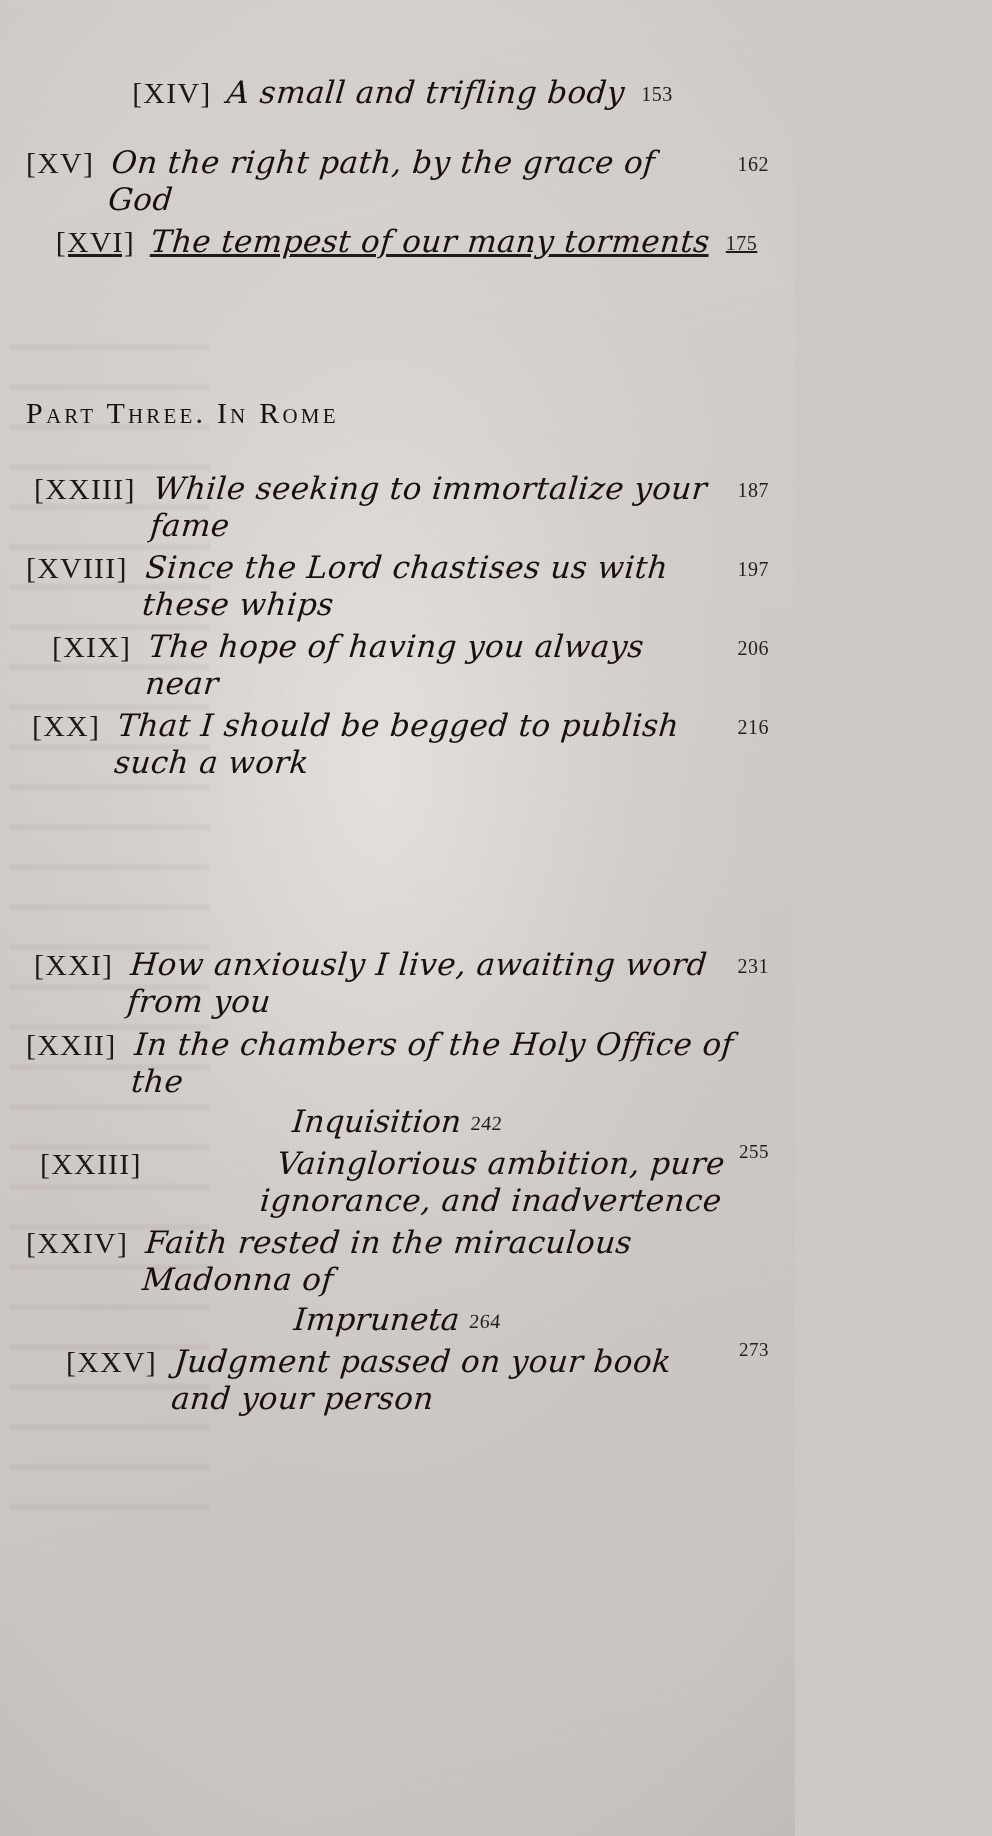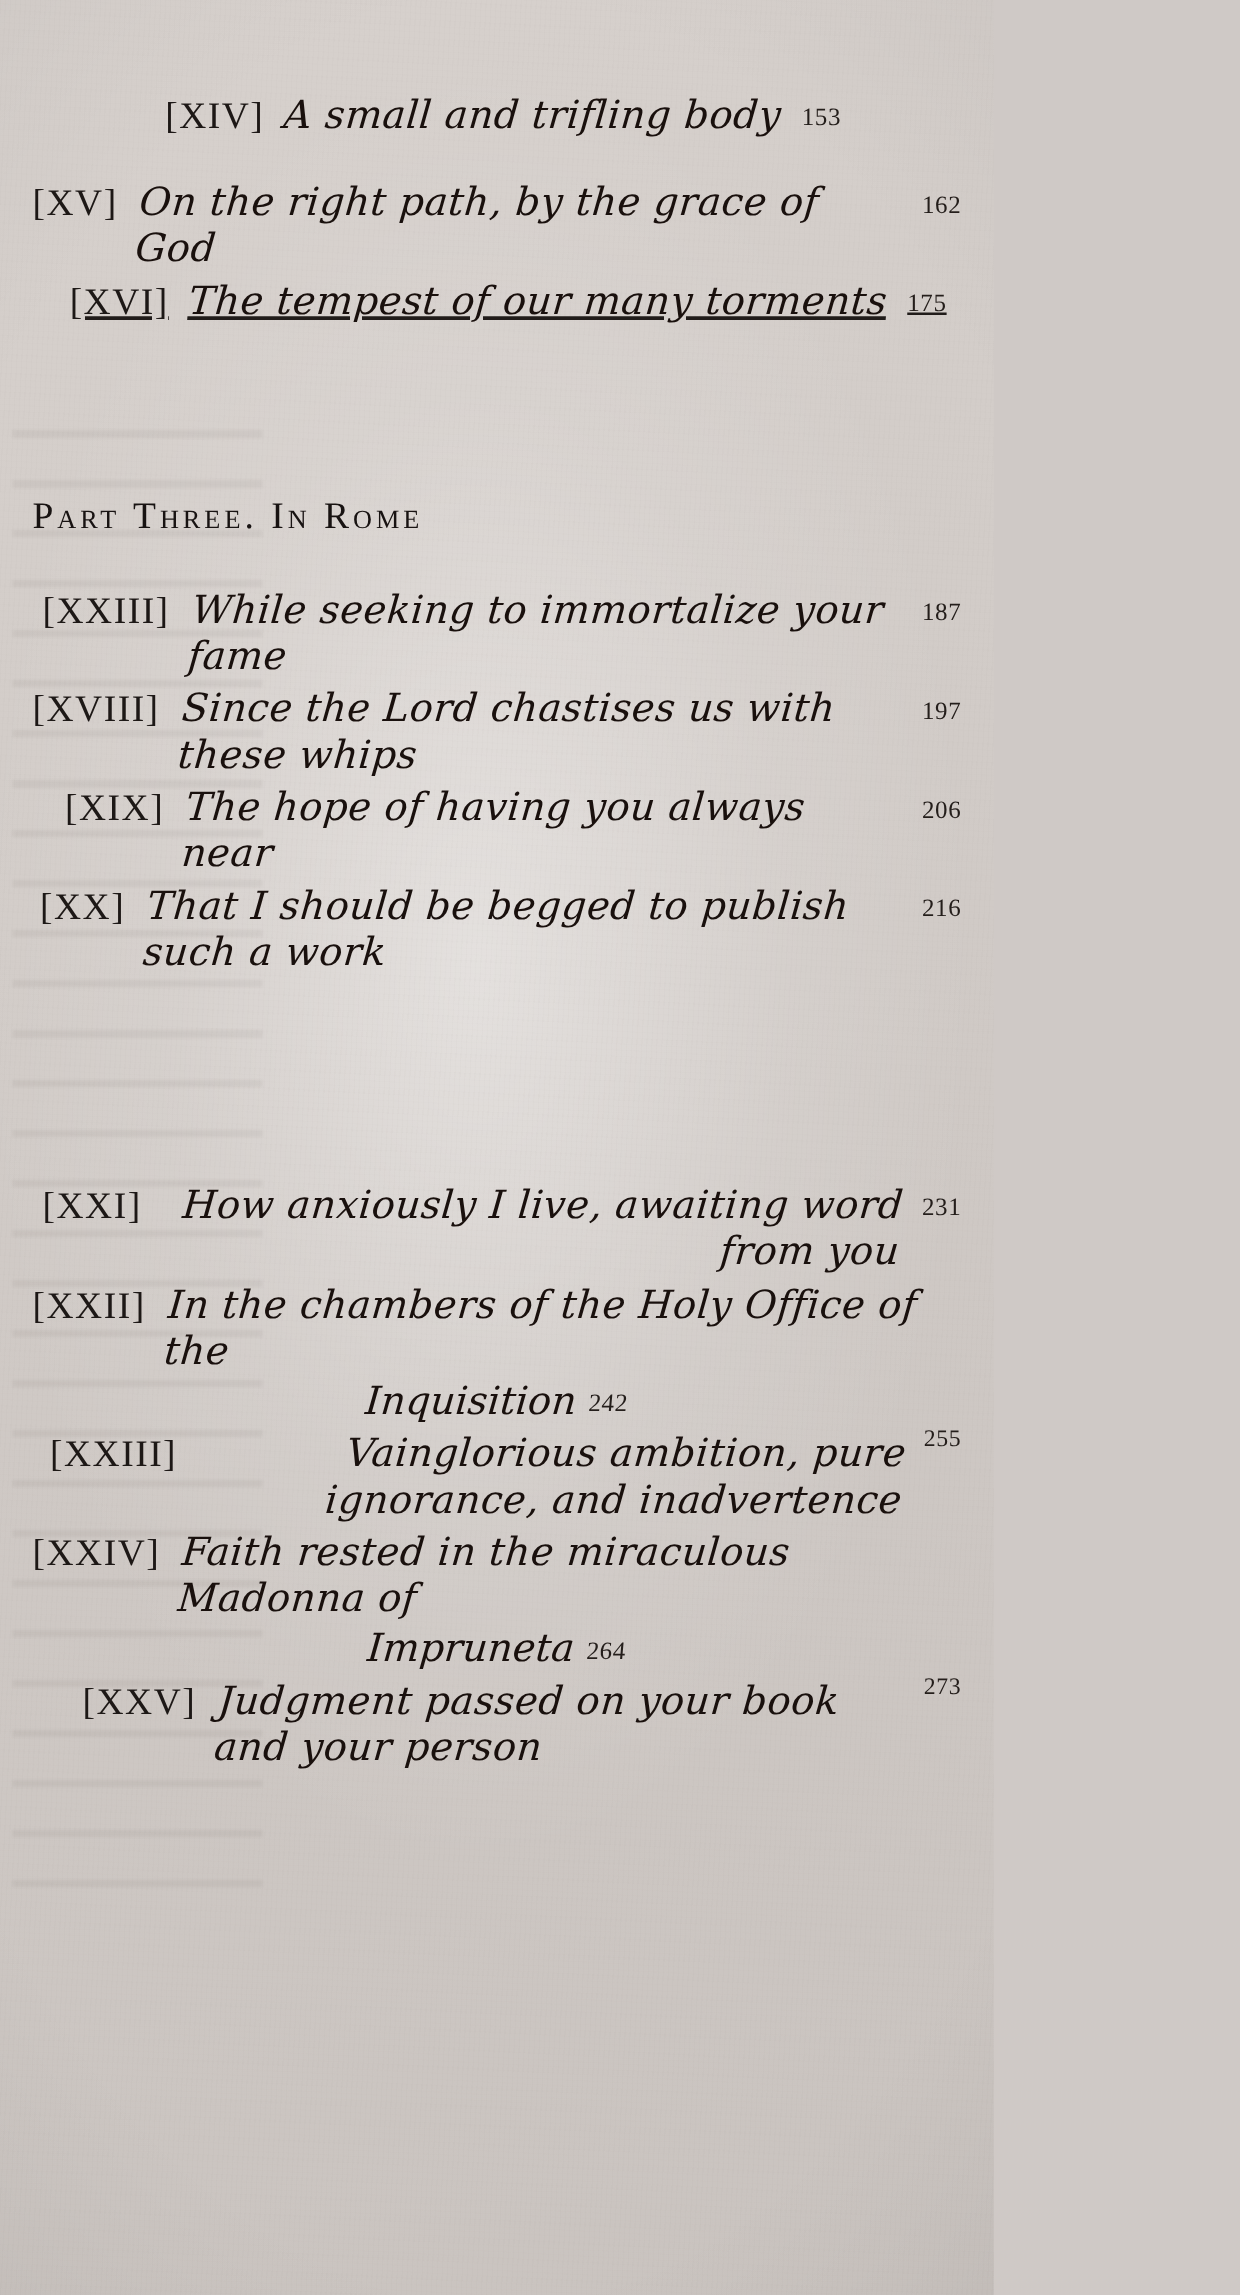--- a/index.html
+++ b/index.html
@@ -131,21 +131,21 @@
   .top-sp { height: 74px; }
 
   
   .r1  { padding-left: 10px; }
   .r2  { padding-left: 0px; margin-top: 33px; }
   .r3  { padding-left: 18px; text-decoration: underline; }
   .r4  { padding-left: 8px; }
   .r5  { padding-left: 0px; }
   .r6  { padding-left: 26px; }
   .r7  { padding-left: 6px; }
-  .r8  { padding-left: 8px; text-align: right; }
+  .r8  { padding-left: 8px; }
   .r9  { padding-left: 0px; }
   .r10 { padding-left: 14px; text-align: right; }
   .r11 { padding-left: 0px; }
   .r12 { padding-left: 40px; }
 </style>
 </head>
 <body>
 
 <div id="page">
   <div id="grain"></div>

